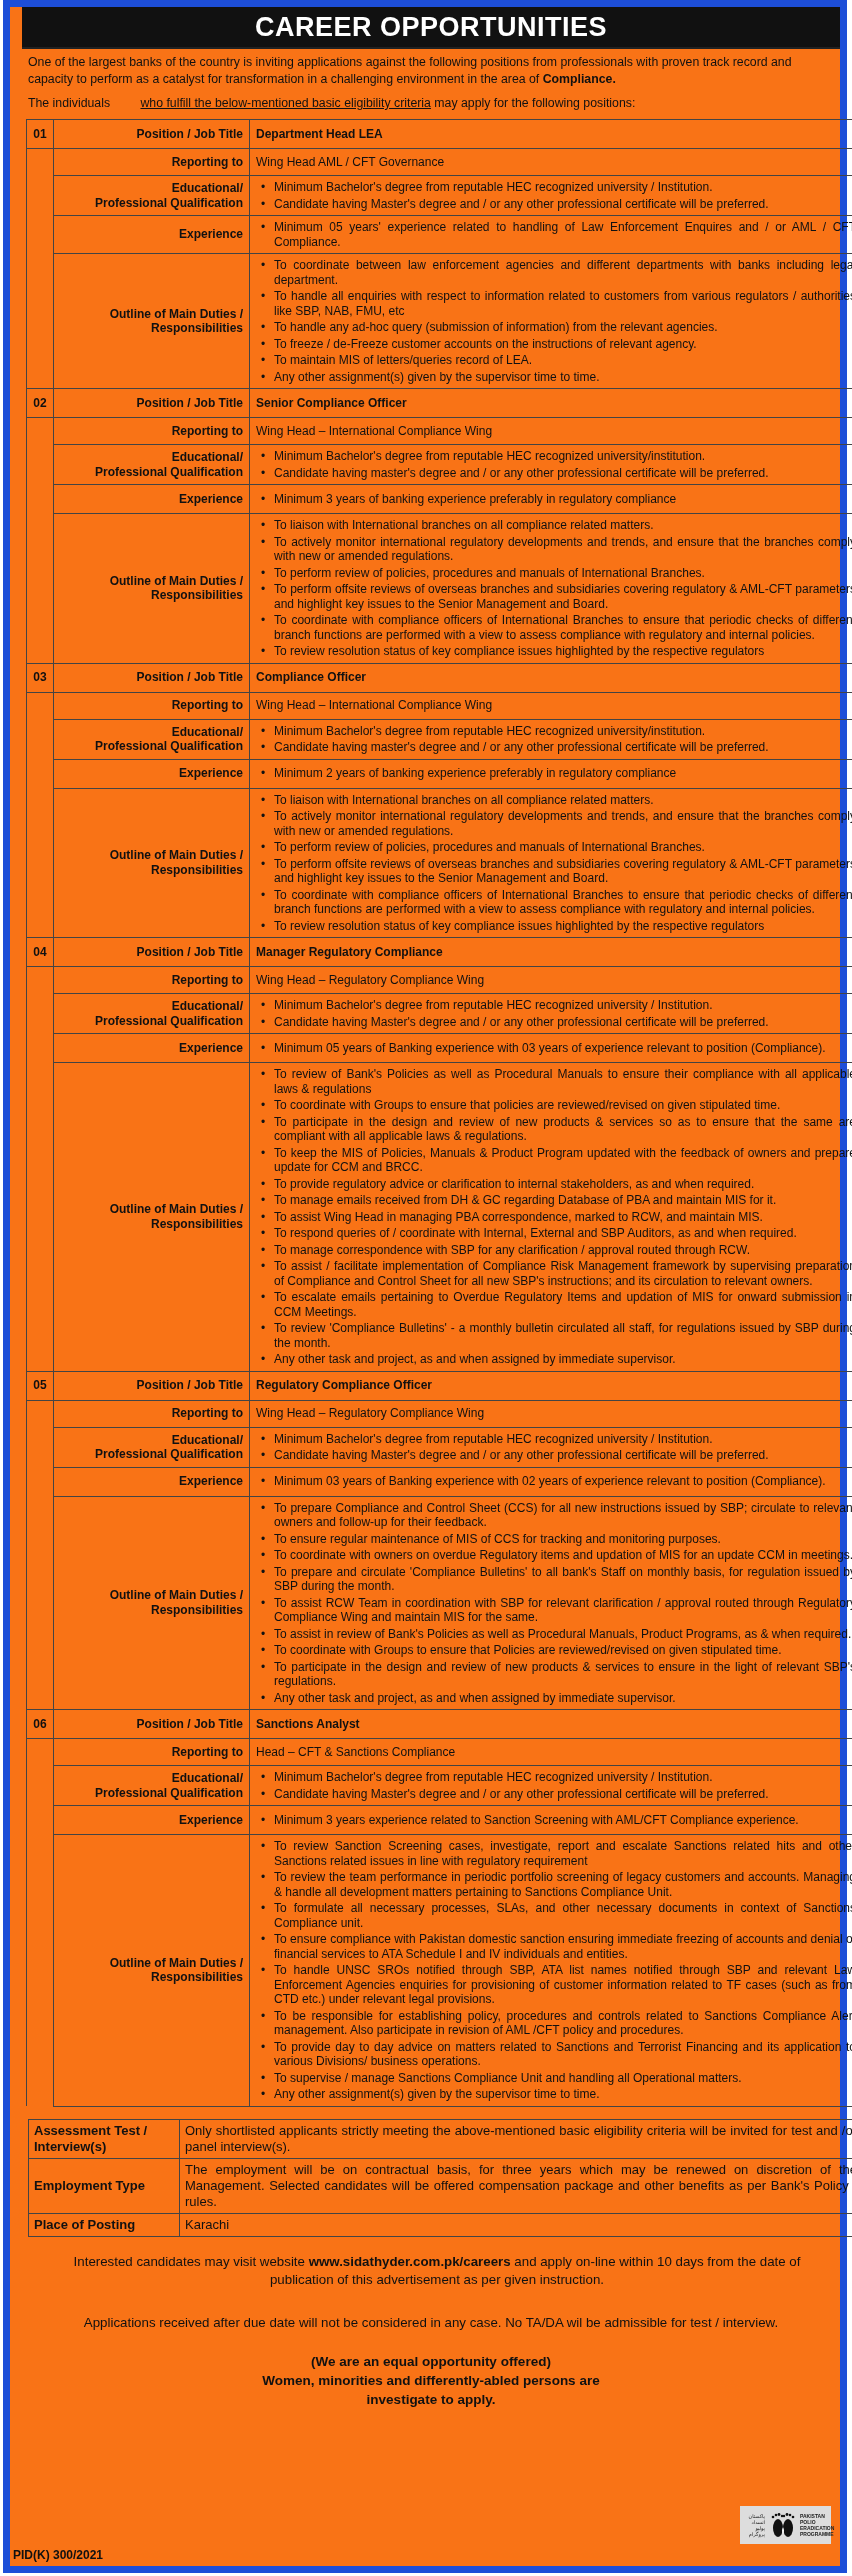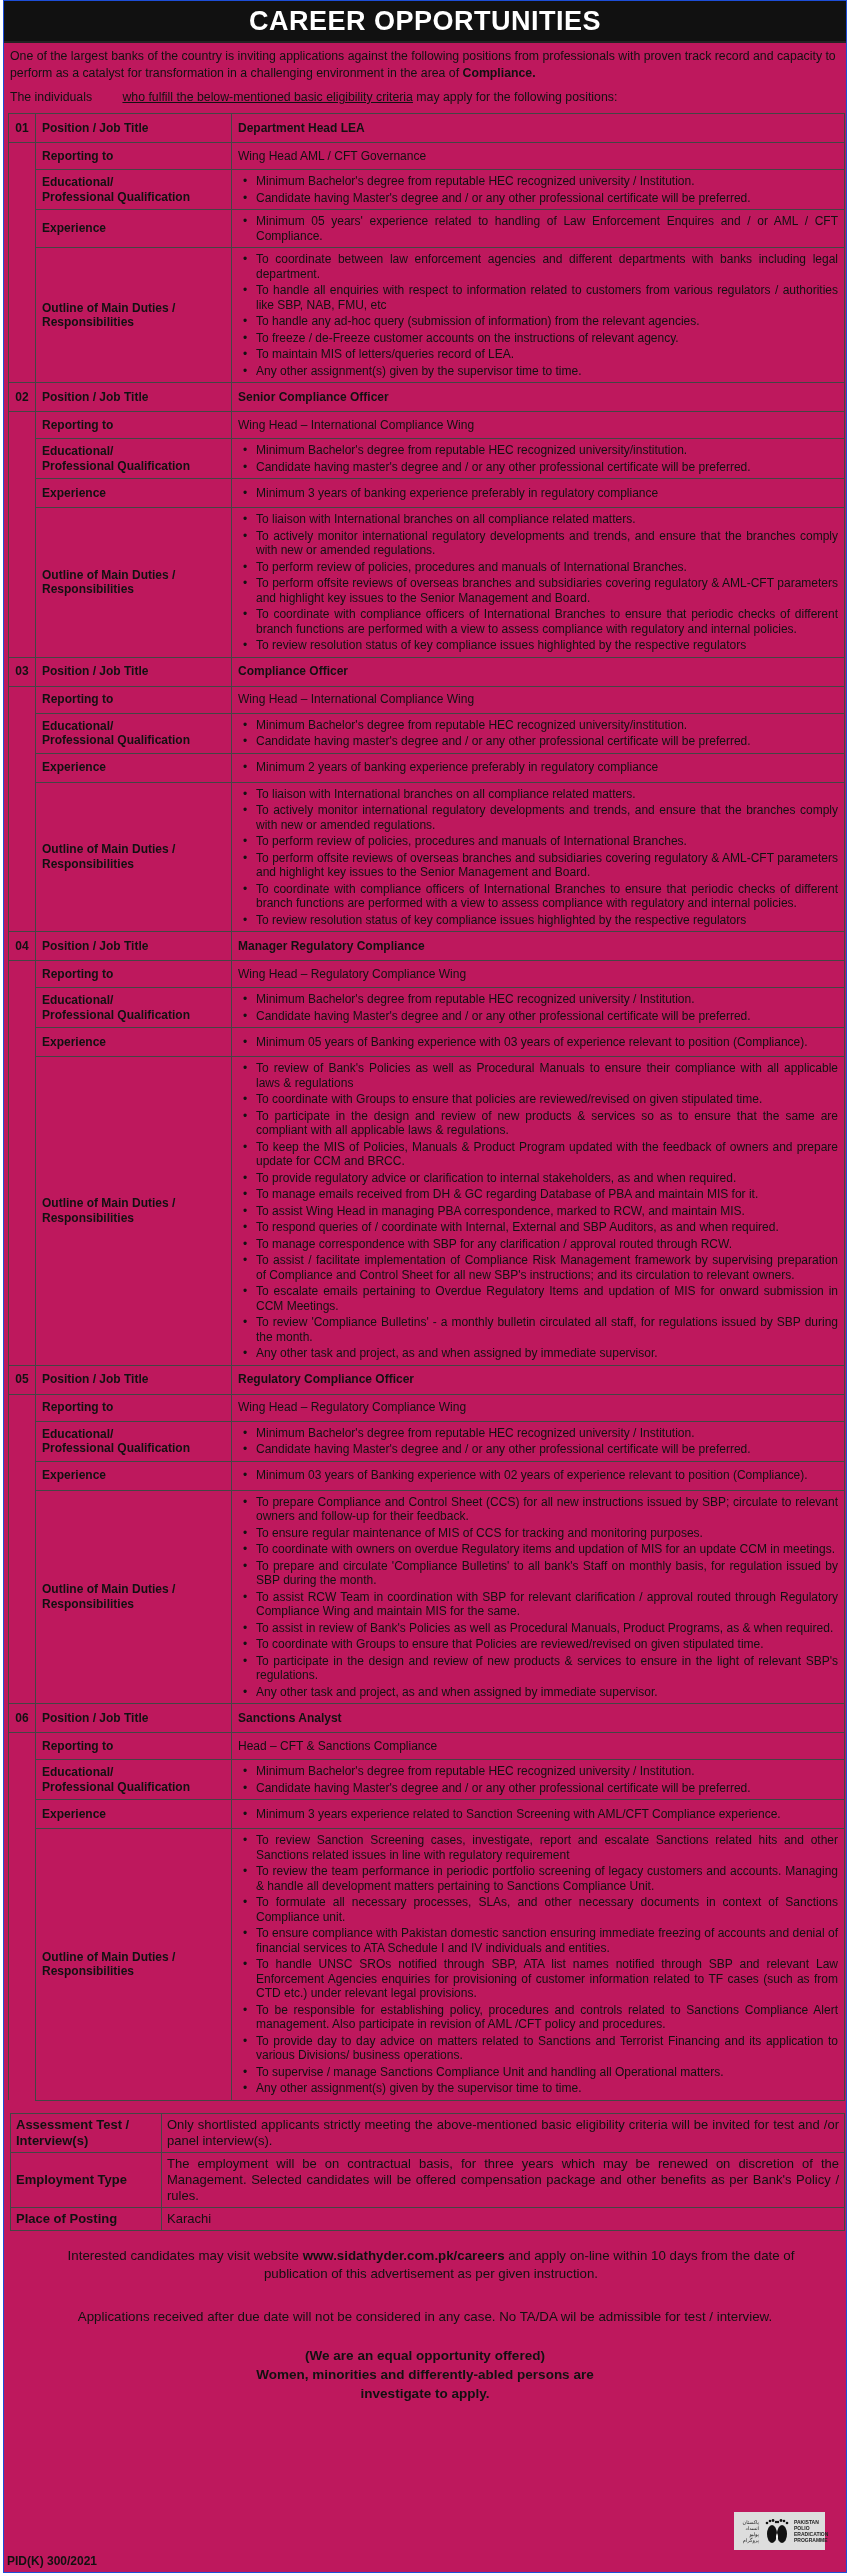--- a/index.html
+++ b/index.html
@@ -1,30 +1,30 @@
 <!DOCTYPE html>
 <html><head>
 <meta charset="utf-8">
 <style>
   html, body { margin: 0; padding: 0; background: #ffffff; }
   body { width: 852px; height: 2576px; overflow: hidden; font-family: "Liberation Sans", sans-serif; color: #111; }
-  .page { position: absolute; left: 3px; top: 0; width: 844px; height: 2573px; border: 1px solid #1d4ed8; box-sizing: border-box; background: #be185d; }
+  .page { position: absolute; left: 3px; top: 0; width: 844px; height: 2573px; border: 7px solid #1d4ed8; box-sizing: border-box; background: #f97316; padding-left: 12px; }
   .banner { height: 40px; background: #111; color: #fff; text-align: center; font-size: 27px; font-weight: bold; line-height: 40px; letter-spacing: 0.5px; border-bottom: 2px solid #222; }
   .intro { padding: 5px 6px 0 6px; font-size: 12.3px; line-height: 17px; }
   .intro p { margin: 0 0 7px 0; }
   .intro b { font-weight: bold; }
   .intro u { text-decoration: underline; margin-left: 27px; }
 
   table.jobs { border-collapse: collapse; width: 837px; margin-left: 4px; table-layout: fixed; font-size: 12px; }
   table.jobs td { border: 1px solid #444; vertical-align: middle; padding: 2px 6px; line-height: 14.5px; }
   table.jobs col.c-num { width: 27px; }
   table.jobs col.c-lbl { width: 196px; }
   td.num { font-weight: bold; text-align: center; padding: 0; }
   td.num-empty { border-top: none !important; border-bottom: none !important; }
-  td.lbl { font-weight: bold; }
+  td.lbl { font-weight: bold; text-align: right; }
   td.ttl { font-weight: bold; }
   tr.head-row td { height: 24px; }
   ul.bl { margin: 0; padding: 0 0 0 18px; list-style: none; }
   ul.bl li { position: relative; margin: 2px 0; text-align: justify; }
   ul.bl li::before { content: "\2022"; position: absolute; left: -13px; top: 0; font-size: 12px; }
 
   table.terms { border-collapse: collapse; width: 835px; margin: 12px 0 0 6px; table-layout: fixed; font-size: 13px; }
   table.terms td { border: 1px solid #444; padding: 3px 5px; line-height: 16px; vertical-align: middle; }
   table.terms col.t-lbl { width: 151px; }
   table.terms td.tl { font-weight: bold; }

